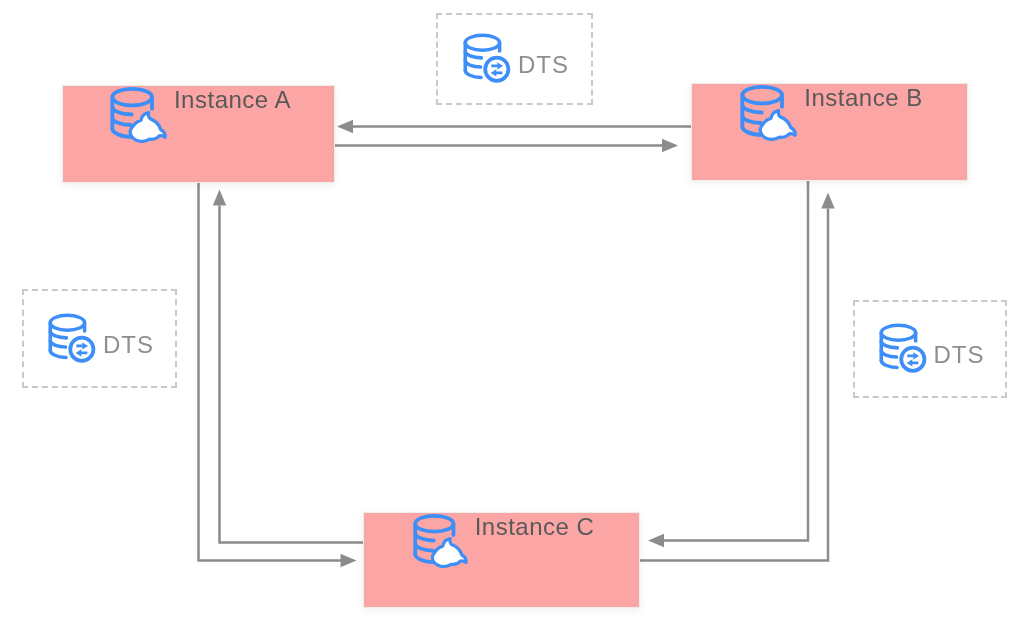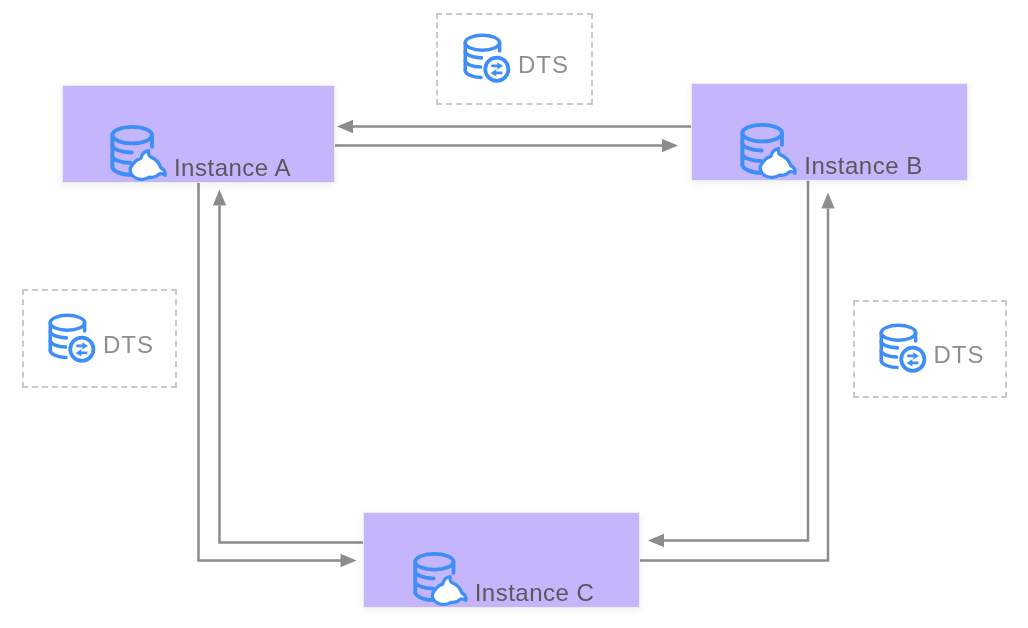--- a/index.html
+++ b/index.html
@@ -33,24 +33,24 @@
     stroke-width: 2.5;
   }
   .connector-head {
     fill: var(--connector-gray);
     stroke: none;
   }
 
   .instance-node {
     position: absolute;
     display: flex;
-    align-items: flex-end;
+    align-items: flex-start;
     justify-content: center;
     gap: 6px;
-    background: #c4b5fd;
+    background: #fca5a5;
     border: 1px solid var(--node-border);
     box-shadow: 0 2px 8px rgba(0,0,0,0.07);
   }
   .instance-node .node-label {
     font-size: 24px;
     color: var(--node-label);
     letter-spacing: 0.5px;
     white-space: nowrap;
   }
 

